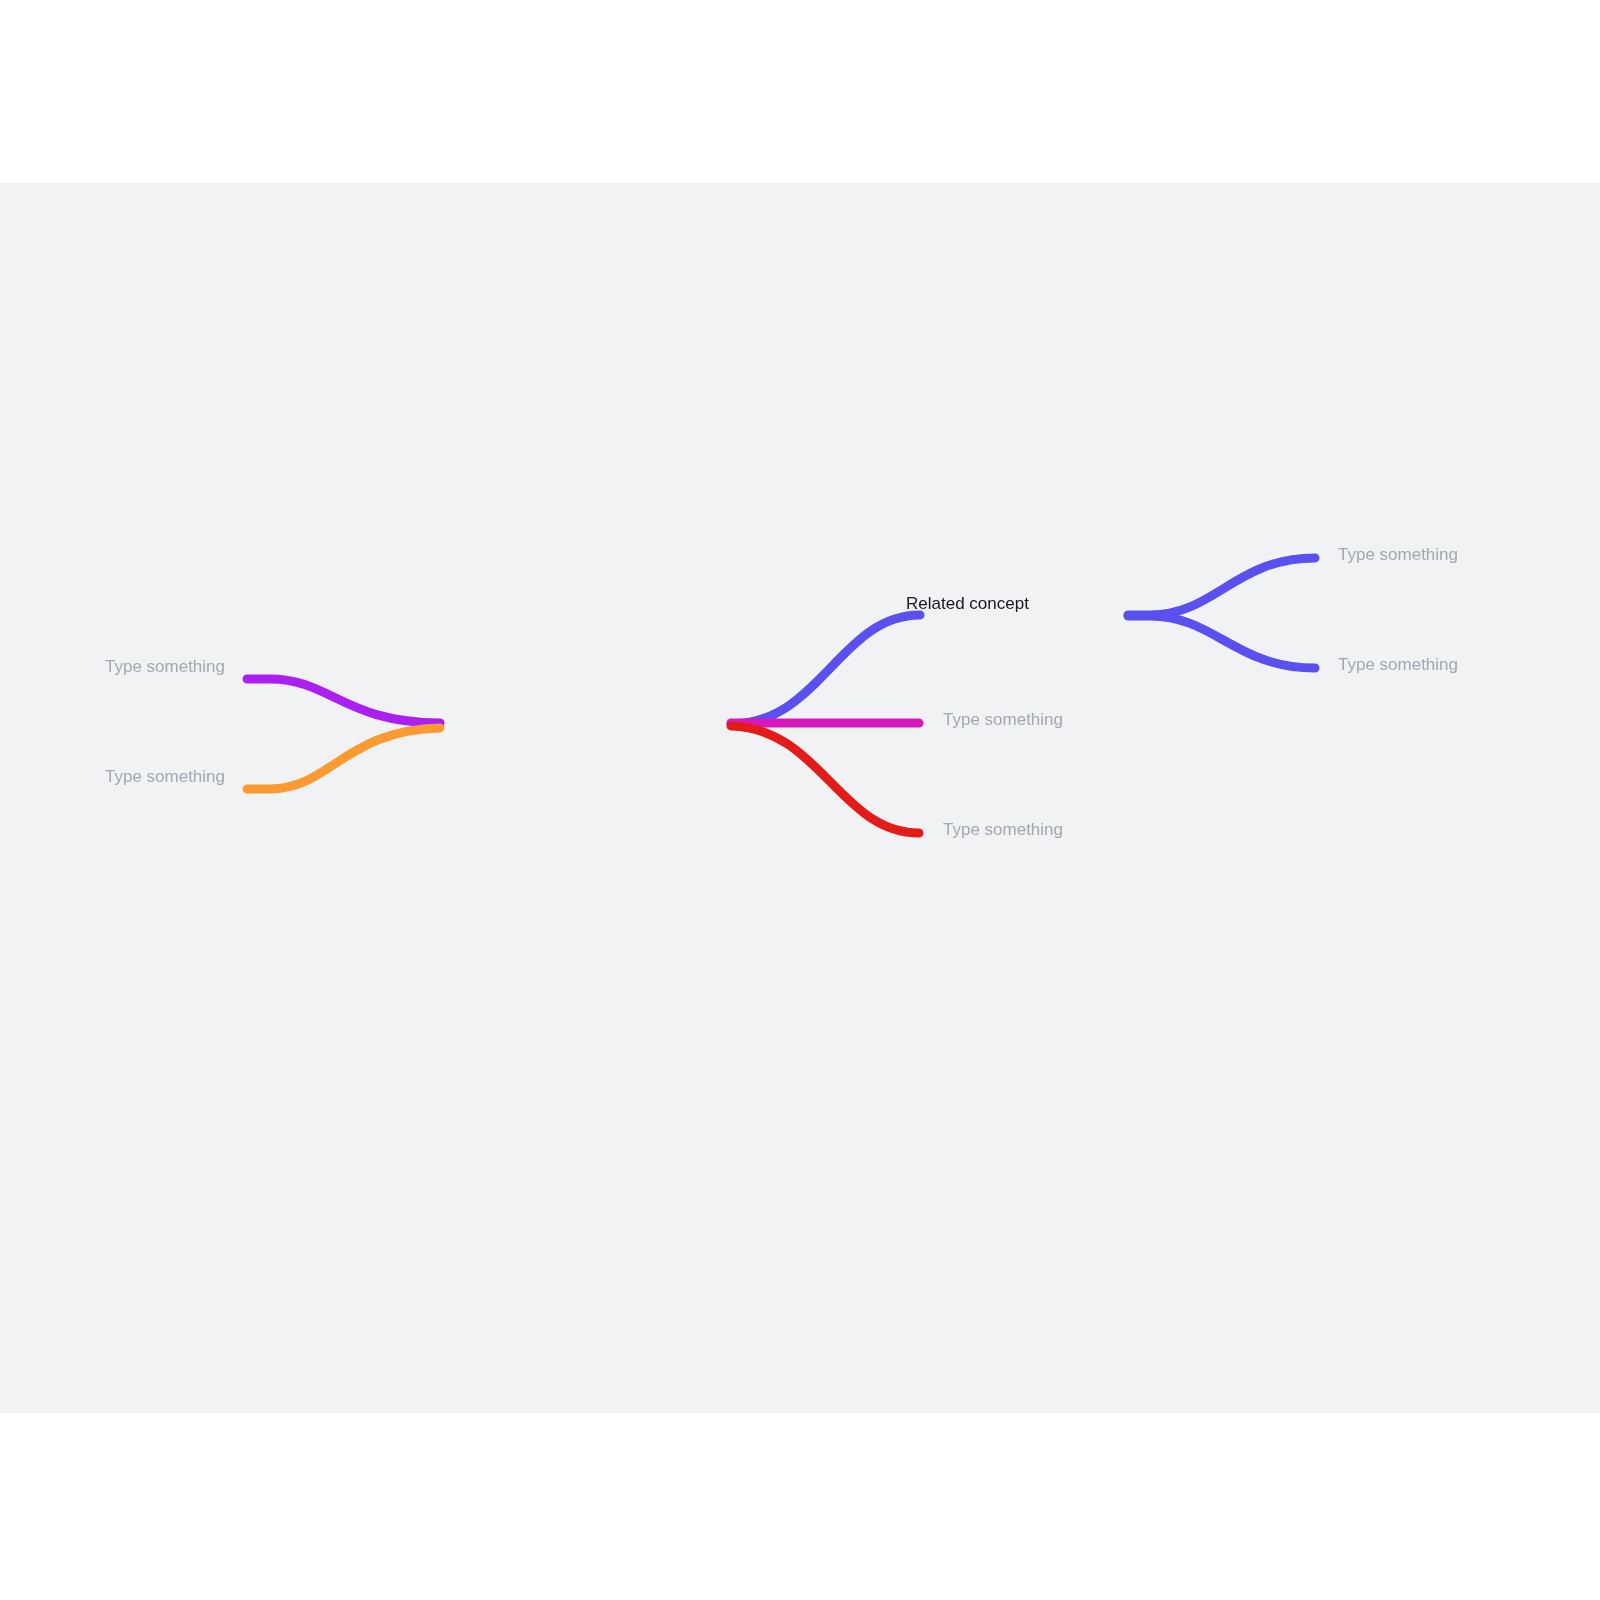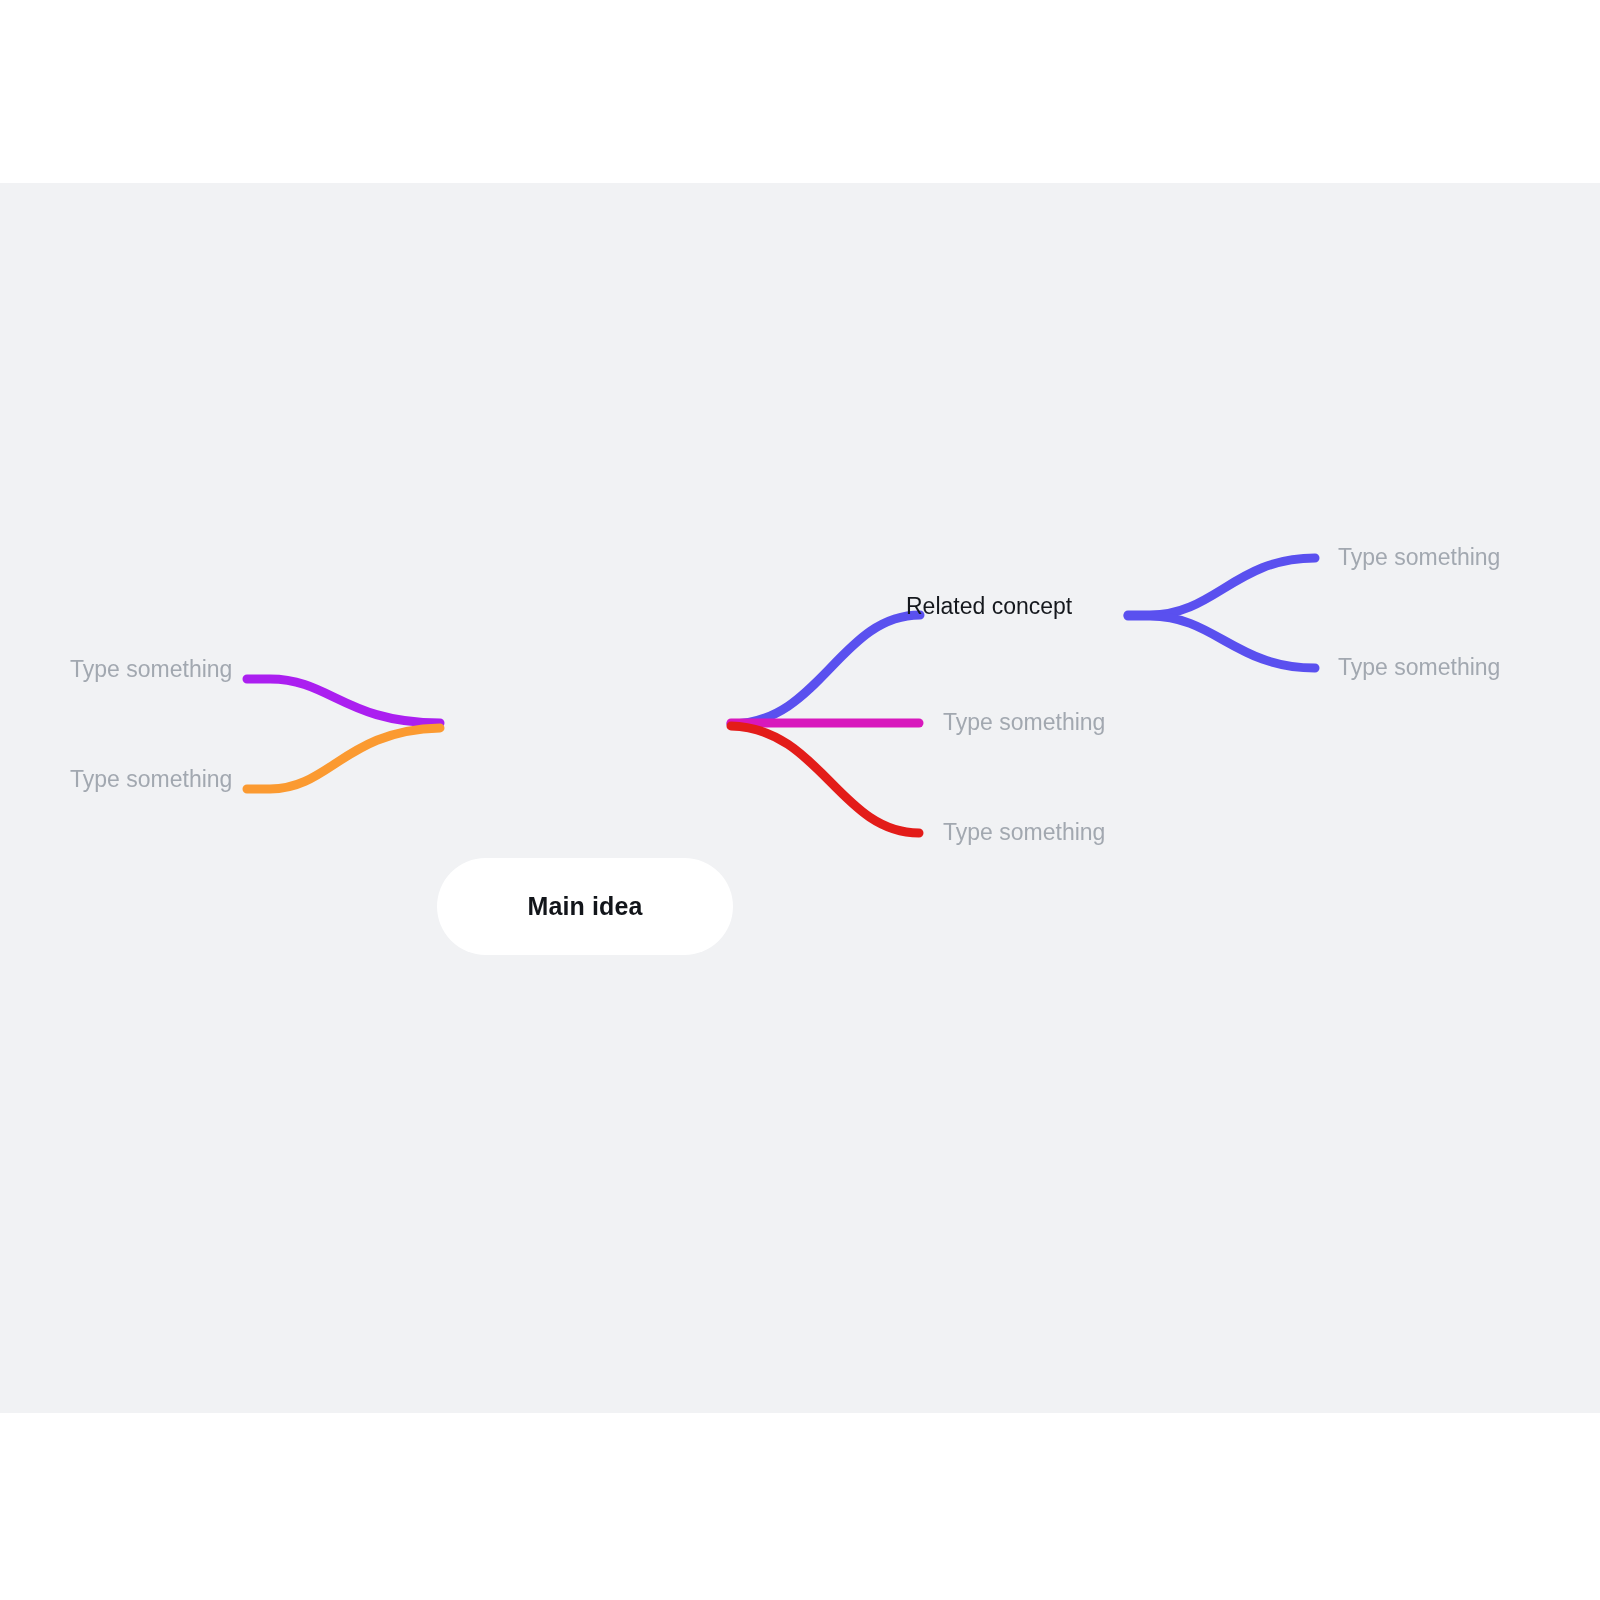--- a/index.html
+++ b/index.html
@@ -65,21 +65,21 @@
     font-size: 25px;
     font-weight: bold;
     color: #12151a;
     letter-spacing: 0.1px;
     white-space: nowrap;
   }
 
   
   .topic {
     position: absolute;
-    font-size: 23px;
+    font-size: 17px;
     line-height: 1;
     white-space: nowrap;
     z-index: 4;
   }
   .topic.filled {
     color: #15181d;
     font-weight: normal;
   }
   .topic.placeholder {
     color: #a2a8b0;
@@ -106,23 +106,20 @@
 
       <path d="M 731 540 L 919 540" stroke="#d818bd" stroke-width="9"></path>
 
       <path d="M 731 543 C 820 545 840 650 919 650" stroke="#e31c19" stroke-width="9"></path>
 
       <path d="M 1128 432 L 1150 432 C 1215 432 1235 375 1315 375" stroke="#5a50ef" stroke-width="9"></path>
 
       <path d="M 1128 433 L 1150 433 C 1215 433 1235 485 1315 485" stroke="#5a50ef" stroke-width="9"></path>
     </svg>
 
-    <div class="root-node">
-      <span class="root-node-label">Main idea</span>
-    </div>
 
     <div class="topic placeholder anchor-right" style="left: 70px; top: 475px; width: 155px;">Type something</div>
 
     <div class="topic placeholder anchor-right" style="left: 70px; top: 585px; width: 155px;">Type something</div>
 
     <div class="topic filled" style="left: 906px; top: 412px;">Related concept</div>
 
     <div class="topic placeholder" style="left: 943px; top: 528px;">Type something</div>
 
     <div class="topic placeholder" style="left: 943px; top: 638px;">Type something</div>

